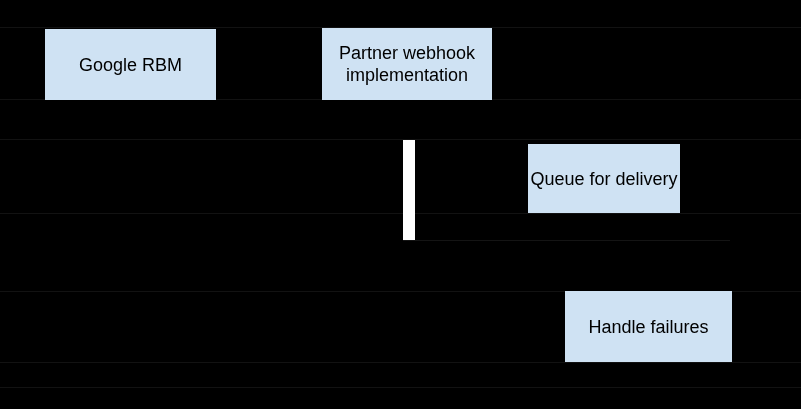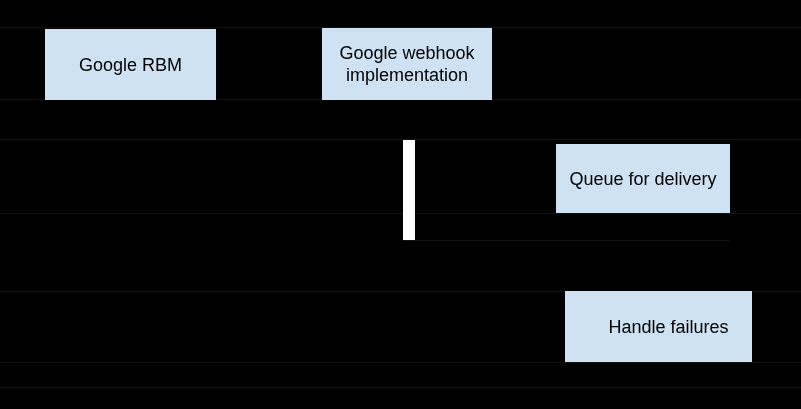--- a/index.html
+++ b/index.html
@@ -47,22 +47,22 @@
     display: flex;
     align-items: center;
     justify-content: center;
     text-align: center;
     font-size: 18px;
     line-height: 22px;
     white-space: pre-line;
   }
   .node-google-rbm      { left: 17px;  top: 29px;  width: 171px; height: 71px; margin-left: 28px; }
   .node-partner-webhook { left: 322px; top: 28px;  width: 170px; height: 72px; }
-  .node-queue           { left: 556px; top: 144px; width: 174px; height: 69px; }
-  .node-handle-failures { left: 565px; top: 291px; width: 167px; height: 71px; padding-left: 20px; }
+  .node-queue           { left: 528px; top: 144px; width: 152px; height: 69px; }
+  .node-handle-failures { left: 565px; top: 291px; width: 167px; height: 71px; }
   
   .activation-bar {
     position: absolute;
     left: 403px;
     top: 140px;
     width: 12px;
     height: 100px;
     background: #ffffff;
   }
 </style>
@@ -79,21 +79,21 @@
   <div class="rowline rl-6"></div>
   <div class="rowline rl-7"></div>
 
   <div class="arrow-line"></div>
 
   <div class="node node-google-rbm">
     <span>Google RBM</span>
   </div>
 
   <div class="node node-partner-webhook">
-    <span>Google webhook
+    <span>Partner webhook
 implementation</span>
   </div>
 
   <div class="activation-bar"></div>
 
   <div class="node node-queue">
     <span>Queue for delivery</span>
   </div>
 
   <div class="node node-handle-failures">

